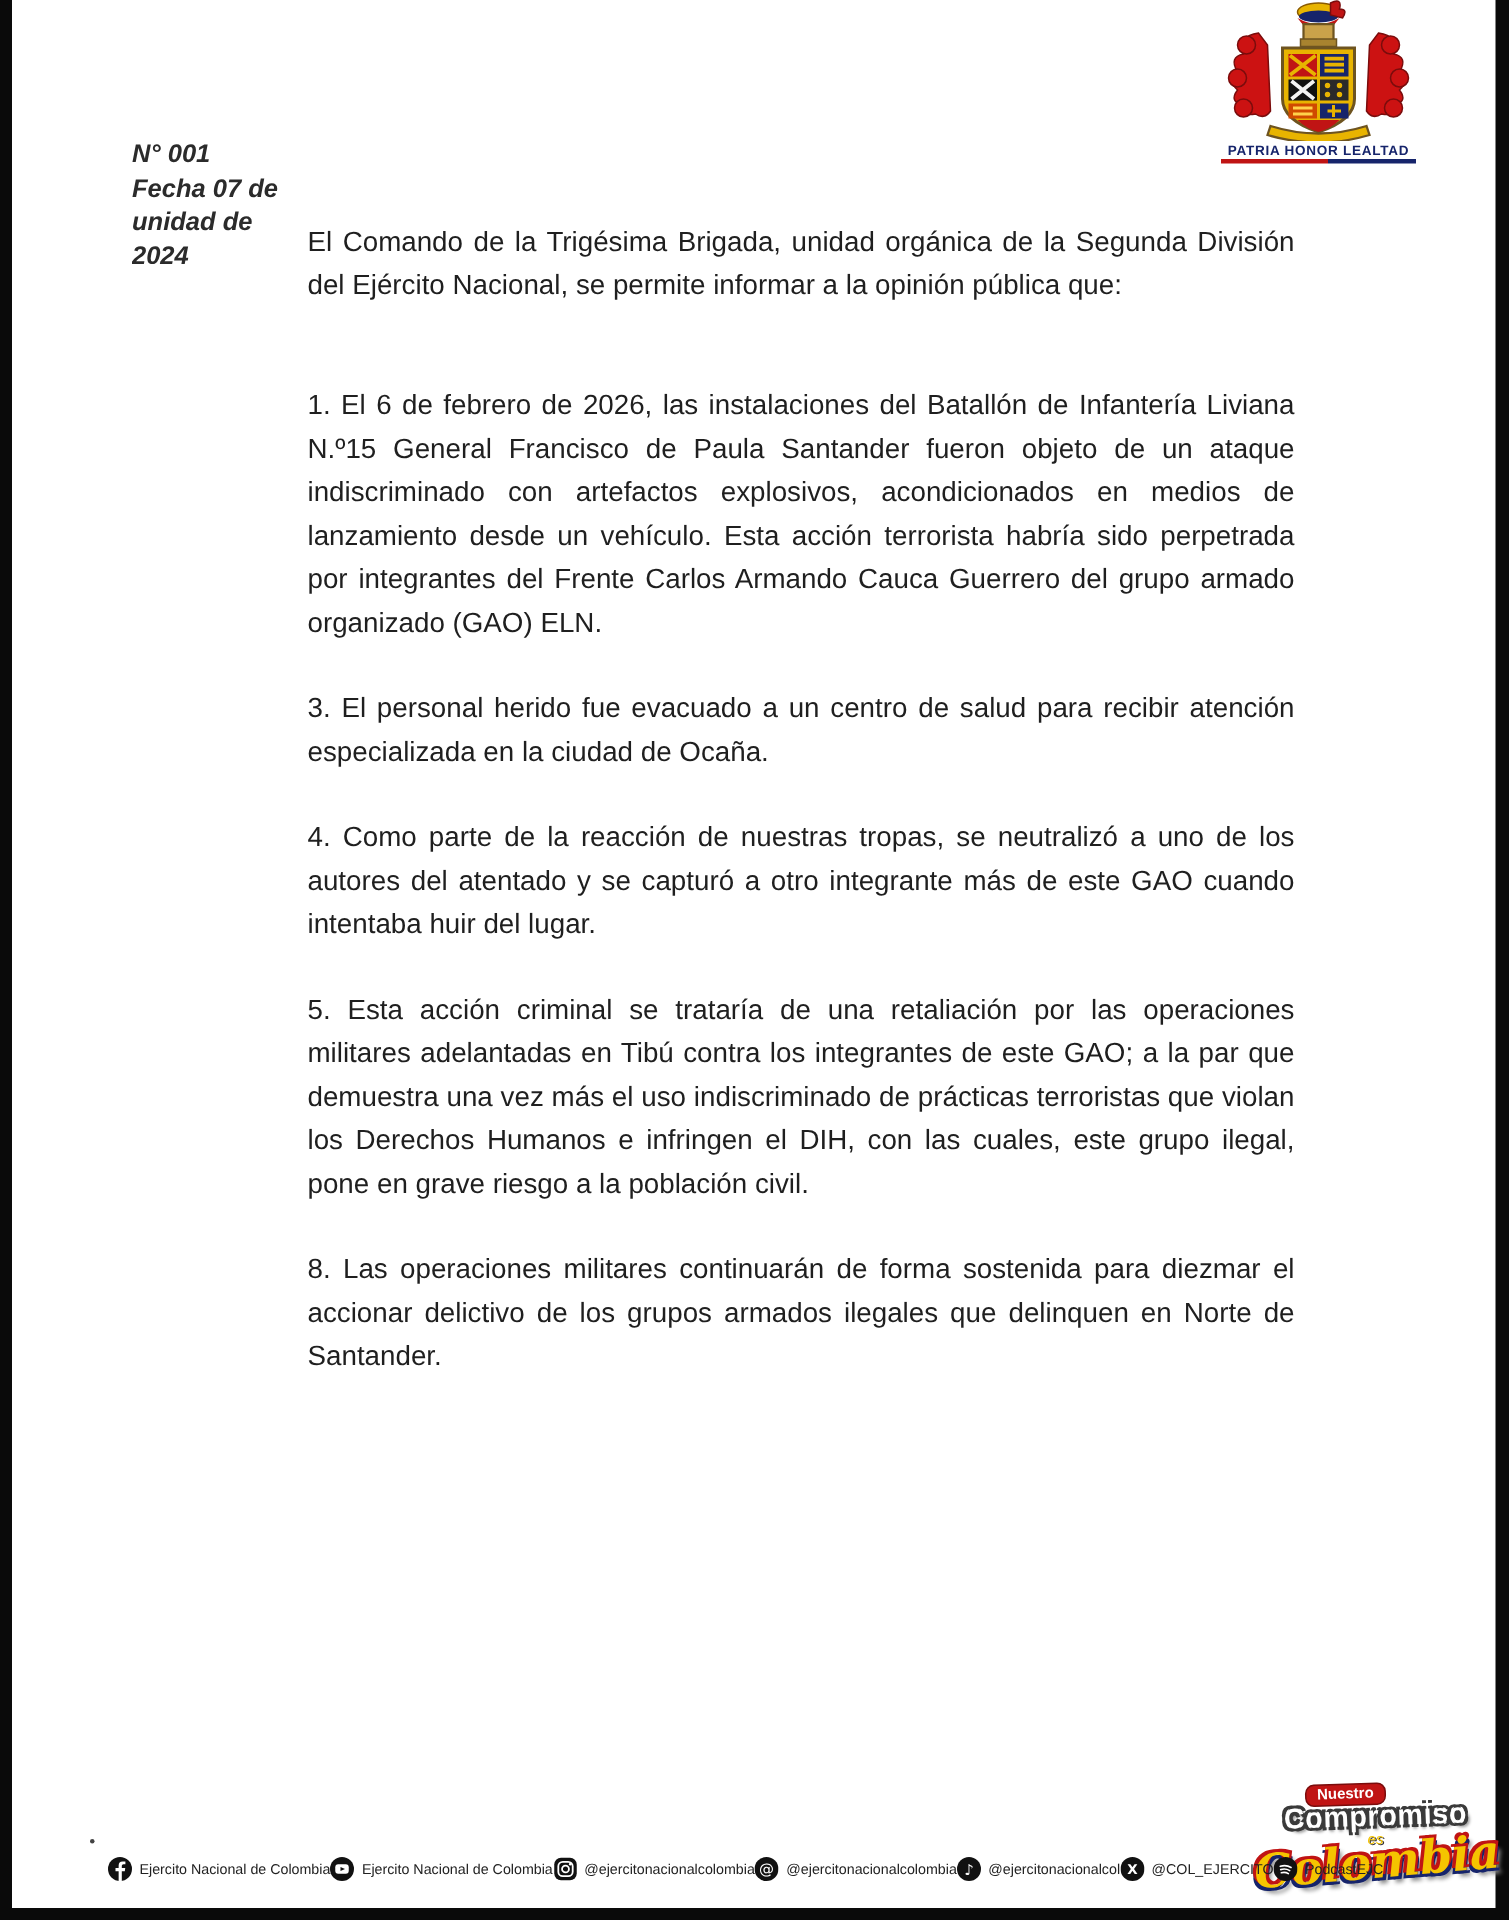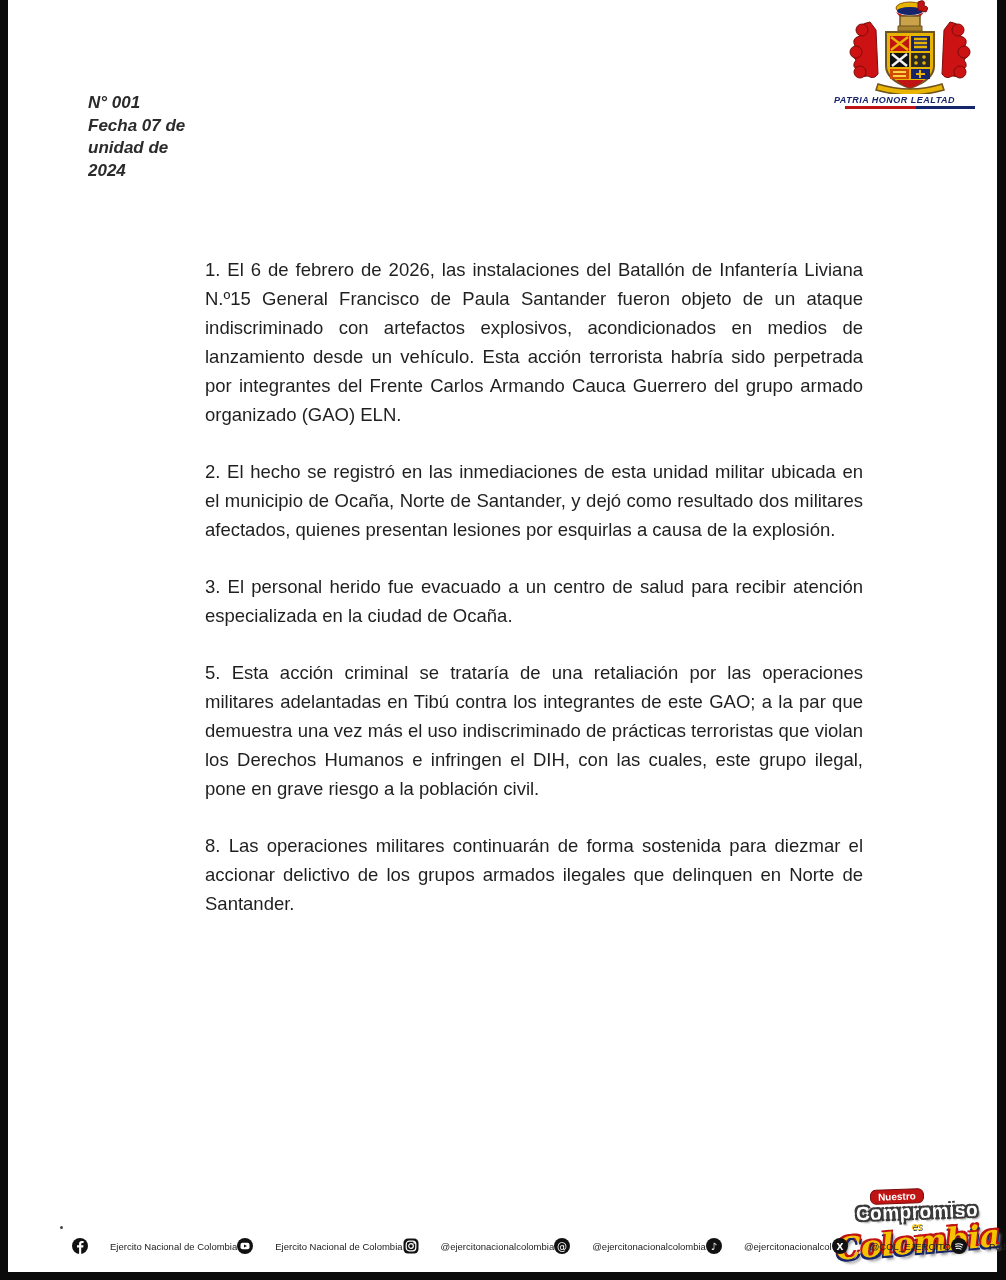--- a/index.html
+++ b/index.html
@@ -10,40 +10,40 @@
   .edge-left{left:0;top:0;width:8px;height:1280px;}
   .edge-right{right:0;top:0;width:9px;height:1280px;}
   .edge-bottom{left:0;bottom:0;width:1006px;height:8px;}
 
   .doc-title{position:absolute;left:62px;top:24px;font-size:45px;font-weight:bold;
              letter-spacing:-1px;color:#c01414;white-space:nowrap;}
 
   .meta{position:absolute;left:88px;top:92px;width:120px;height:84px;overflow:hidden;
         font-style:italic;font-size:17px;line-height:22.5px;color:#2b2b2b;font-weight:bold;}
 
-  .crest{position:absolute;left:834px;top:0;width:152px;font-style:italic;}
+  .crest{position:absolute;left:803px;top:0;width:152px;text-align:center;}
   .crest svg{display:block;margin:0 auto;}
   .crest-motto{font-size:9px;font-weight:bold;letter-spacing:0.5px;color:#16246b;
                white-space:nowrap;margin-top:1px;}
   .crest-flagline{height:3px;width:130px;margin:1px auto 0;
                   background:linear-gradient(to right,#c01414 0 55%,#16246b 55% 100%);}
 
   .intro{position:absolute;left:205px;top:146px;width:658px;font-size:18.5px;
          line-height:29px;text-align:justify;}
 
   .body-text{position:absolute;left:205px;top:255px;width:658px;font-size:18.5px;
              line-height:29px;text-align:justify;}
   .body-text p{margin:0 0 28px 0;}
 
   .stray-mark{position:absolute;left:60px;top:1226px;width:3px;height:3px;
               border-radius:50%;background:#444;}
 
   .social-bar{position:absolute;left:72px;top:1238px;width:810px;display:flex;
               align-items:center;justify-content:space-between;}
-  .social-item{display:flex;align-items:center;gap:22px;}
+  .social-item{display:flex;align-items:center;gap:5px;}
   .social-item svg{flex:0 0 auto;}
   .social-label{font-size:9.5px;color:#222;white-space:nowrap;}
 
   .promo{position:absolute;left:836px;top:1186px;width:162px;height:92px;text-align:center;}
   .promo-nuestro{display:inline-block;background:#c01414;color:#fff;font-weight:bold;
                  font-size:10px;padding:1px 7px;border-radius:6px;border:1px solid #7a0c0c;
                  transform:rotate(-2deg);margin-left:-40px;}
   .promo-compromiso{margin-top:-3px;font-size:19px;font-weight:bold;color:#fff;
                  letter-spacing:0.5px;transform:rotate(-2deg);
                  text-shadow:-2px -2px 0 #3a3a3a,2px -2px 0 #3a3a3a,-2px 2px 0 #3a3a3a,
@@ -113,25 +113,26 @@
         <path d="M80 70 v8 M76 74 h9" stroke="#e8b400" stroke-width="2"></path>
         <path d="M56 80 h28 q-6 6 -14 8 q-8 -2 -14 -8 z" fill="#c01414"></path>
       </g>
 
       <path d="M38 84 q32 10 64 0 l2 6 q-34 10 -68 0 z" fill="#e8b400" stroke="#6e5420" stroke-width="1.5"></path>
     </svg>
     <div class="crest-motto">PATRIA HONOR LEALTAD</div>
     <div class="crest-flagline"></div>
   </div>
 
+  <div class="intro">El Comando de la Trigésima Brigada, unidad orgánica de la Segunda División del Ejército Nacional, se permite informar a la opinión pública que:</div>
 
   <div class="body-text">
     <p>1. El 6 de febrero de 2026, las instalaciones del Batallón de Infantería Liviana N.º15 General Francisco de Paula Santander fueron objeto de un ataque indiscriminado con artefactos explosivos, acondicionados en medios de lanzamiento desde un vehículo. Esta acción terrorista habría sido perpetrada por integrantes del Frente Carlos Armando Cauca Guerrero del grupo armado organizado (GAO) ELN.</p>
-    <p>2. El hecho se registró en las inmediaciones de esta unidad militar ubicada en el municipio de Ocaña, Norte de Santander, y dejó como resultado dos militares afectados, quienes presentan lesiones por esquirlas a causa de la explosión.</p>
     <p>3. El personal herido fue evacuado a un centro de salud para recibir atención especializada en la ciudad de Ocaña.</p>
+    <p>4. Como parte de la reacción de nuestras tropas, se neutralizó a uno de los autores del atentado y se capturó a otro integrante más de este GAO cuando intentaba huir del lugar.</p>
     <p>5. Esta acción criminal se trataría de una retaliación por las operaciones militares adelantadas en Tibú contra los integrantes de este GAO; a la par que demuestra una vez más el uso indiscriminado de prácticas terroristas que violan los Derechos Humanos e infringen el DIH, con las cuales, este grupo ilegal, pone en grave riesgo a la población civil.</p>
     <p>8. Las operaciones militares continuarán de forma sostenida para diezmar el accionar delictivo de los grupos armados ilegales que delinquen en Norte de Santander.</p>
   </div>
 
   <div class="stray-mark"></div>
 
   <div class="promo">
     <div class="promo-nuestro">Nuestro</div>
     <div class="promo-compromiso">Compromiso</div>
     <div class="promo-es">es</div>

